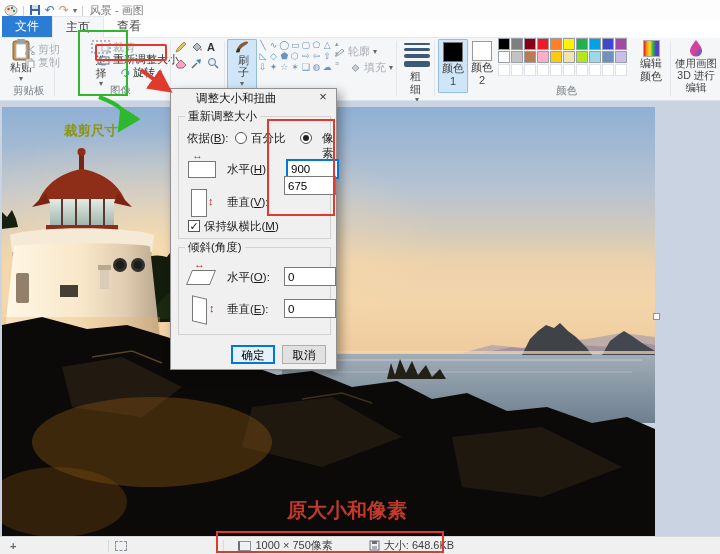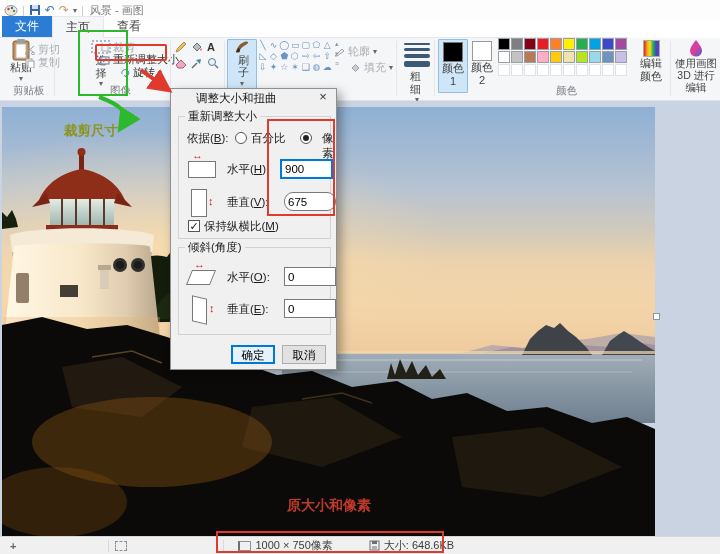--- a/index.html
+++ b/index.html
@@ -64,21 +64,21 @@
   .redarrow{color:#cc2020;font-size:11px;line-height:1;}
 
   
   #annot{left:0;top:0;width:720px;height:554px;z-index:10;pointer-events:none;}
   .ann-box{position:absolute;box-sizing:border-box;}
   #ann-green-box{left:78px;top:30px;width:50px;height:66px;border:2px solid #2db82d;}
   #ann-red-resize{left:95px;top:44px;width:72px;height:17px;border:2px solid #e03a2e;border-radius:2px;}
   #ann-red-dialog{left:267px;top:119px;width:68px;height:97px;border:2px solid #e03a2e;}
   #ann-red-status{left:216px;top:531px;width:228px;height:22px;border:2px solid #e03a2e;}
   #ann-crop-label{position:absolute;left:64px;top:122px;font-size:13.5px;font-weight:bold;color:#8c941c;}
-  #ann-orig-label{position:absolute;left:287px;top:497px;font-size:14px;font-weight:bold;color:#c03a2c;}
+  #ann-orig-label{position:absolute;left:287px;top:497px;font-size:20px;font-weight:bold;color:#c03a2c;}
 </style>
 </head>
 <body>
 
 <div id="app">
 
   <div id="titlebar" class="abs">
     <svg width="14" height="14" viewBox="0 0 14 14">
         <ellipse cx="7" cy="7.5" rx="6" ry="5" fill="#efe7d8" stroke="#9a9a9a"></ellipse>
         <circle cx="4.5" cy="6" r="1.2" fill="#d03a2a"></circle>
@@ -420,26 +420,26 @@
       <span class="gb-label">重新调整大小</span>
       <span class="dlabel abs" style="left:8px;top:14px;"><span>依据(</span><u>B</u><span>):</span></span>
       <span class="radio abs" style="left:56px;top:15px;"></span>
       <span class="dlabel abs" style="left:72px;top:14px;">百分比</span>
       <span class="radio on abs" style="left:106px;top:15px;"></span>
       <span class="dlabel abs" style="left:122px;top:14px;margin-left:21px;">像素</span>
 
       <span class="redarrow abs" style="left:13px;top:33px;">↔</span>
       <span class="abs" style="left:9px;top:44px;width:26px;height:15px;border:1px solid #777;background:#fff;"></span>
       <span class="dlabel abs" style="left:48px;top:45px;"><span>水平(</span><u>H</u><span>):</span></span>
-      <input class="dinput focused abs" style="left: 101px; top: 42px;" value="900">
+      <input class="dinput focused abs" style="left: 107px; top: 42px;" value="900">
 
       <span class="abs" style="left:12px;top:72px;width:14px;height:26px;border:1px solid #777;background:#fff;"></span>
       <span class="redarrow abs" style="left:29px;top:79px;">↕</span>
       <span class="dlabel abs" style="left:48px;top:78px;"><span>垂直(</span><u>V</u><span>):</span></span>
-      <input class="dinput abs" style="left: 105px; top: 75px; border-radius: 9px;" value="675">
+      <input class="dinput abs" style="left: 105px; top: 59px;" value="675">
 
       <span class="checkbox abs" style="left:9px;top:103px;">✓</span>
       <span class="dlabel abs" style="left:25px;top:102px;"><span>保持纵横比(</span><u>M</u><span>)</span></span>
     </div>
 
     <div class="groupbox" style="left:7px;top:158px;width:151px;height:86px;">
       <span class="gb-label">倾斜(角度)</span>
       <span class="redarrow abs" style="left:15px;top:11px;">↔</span>
       <span class="abs" style="left:10px;top:22px;width:22px;height:13px;border:1px solid #777;background:#fff;transform:skewX(-22deg);"></span>
       <span class="dlabel abs" style="left:48px;top:22px;"><span>水平(</span><u>O</u><span>):</span></span>

